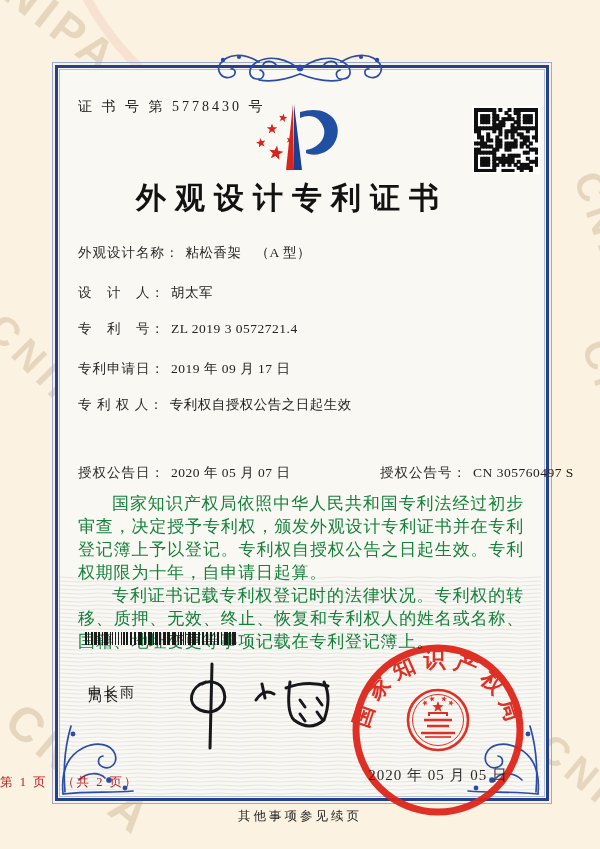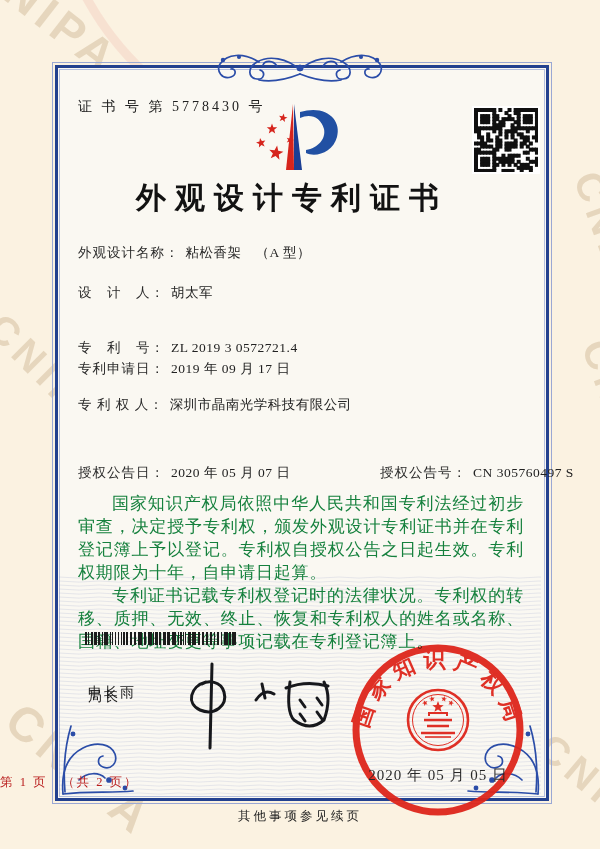--- a/index.html
+++ b/index.html
@@ -435,28 +435,28 @@
     </svg>
 
     <div class="title">外观设计专利证书</div>
 
     <div class="row" style="top:284px">
       <span class="lbl">设　计　人：</span><span class="val">胡太军</span>
     </div>
     <div class="row" style="top:244px">
       <span class="lbl">外观设计名称：</span><span class="val">粘松香架　（A 型）</span>
     </div>
-    <div class="row" style="top:339px">
+    <div class="row" style="top:320px">
       <span class="lbl">专　利　号：</span><span class="val">ZL 2019 3 0572721.4</span>
     </div>
     <div class="row" style="top:360px">
       <span class="lbl">专利申请日：</span><span class="val">2019 年 09 月 17 日</span>
     </div>
     <div class="row" style="top:396px">
-      <span class="lbl">专 利 权 人：</span><span class="val">深圳市晶南光学科技有限公司</span>
+      <span class="lbl">专 利 权 人：</span><span class="val">专利权自授权公告之日起生效</span>
     </div>
     <div class="row" style="top:464px; width:446px">
       <span class="lbl">授权公告日：</span><span class="val">2020 年 05 月 07 日</span>
       <span class="row-grant2">
         <span class="lbl">授权公告号：</span><span class="val">CN 305760497 S</span>
       </span>
     </div>
 
     <div class="body-text">
       <p>国家知识产权局依照中华人民共和国专利法经过初步审查，决定授予专利权，颁发外观设计专利证书并在专利登记簿上予以登记。专利权自授权公告之日起生效。专利权期限为十年，自申请日起算。</p>

